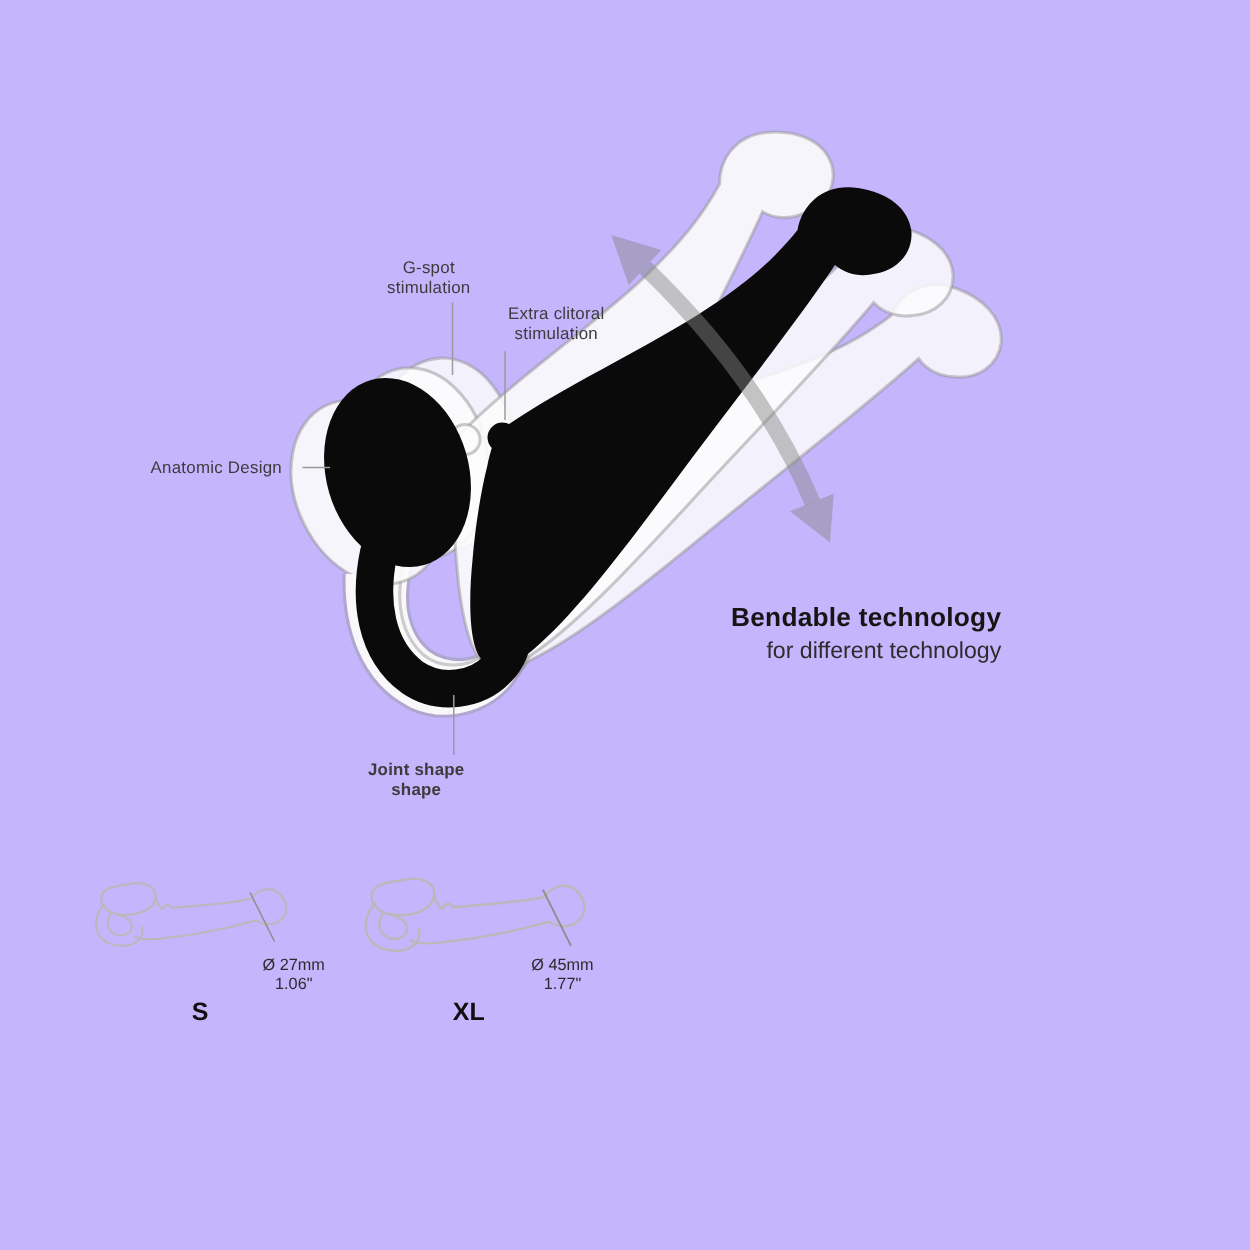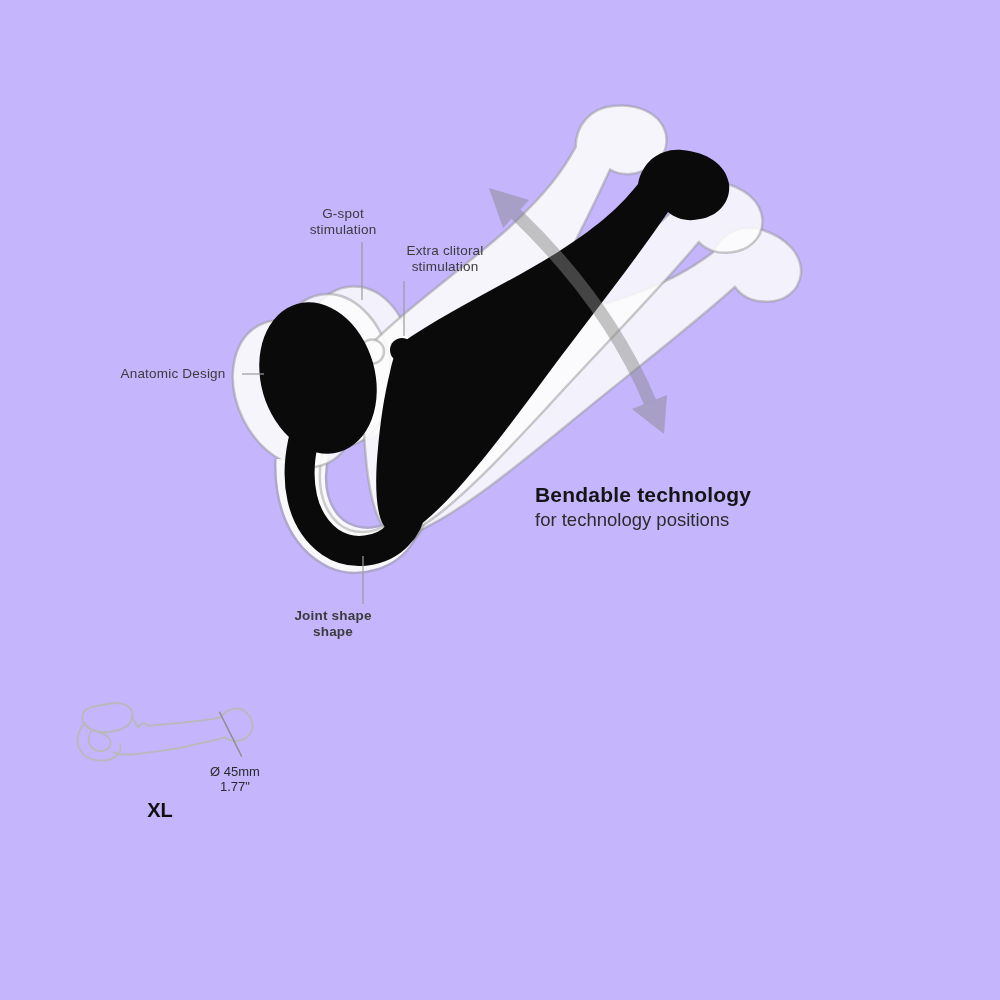--- a/index.html
+++ b/index.html
@@ -21,21 +21,21 @@
     line-height: 15.5px;
     color: #3c3c3c;
     text-align: center;
     letter-spacing: 0.2px;
   }
   .label.right-align { }
   #bendable-block {
     position: absolute;
     left: 535px; top: 483px;
     width: 266px;
-    text-align: left;
+    text-align: right;
   }
   #bendable-title {
     font-size: 21px;
     font-weight: bold;
     color: #151515;
     letter-spacing: 0.2px;
   }
   #bendable-subtitle {
     font-size: 18.5px;
     color: #2c2c2c;
@@ -162,25 +162,37 @@
     <div>Anatomic Design</div>
   </div>
 
   <div class="label" style="left:268px; top:608px; width:130px;font-weight:bold;">
     <div>Joint shape</div>
     <div>shape</div>
   </div>
 
   <div id="bendable-block">
     <div id="bendable-title">Bendable technology</div>
-    <div id="bendable-subtitle">for technology positions</div>
+    <div id="bendable-subtitle">for different technology</div>
   </div>
 
   <div id="size-row">
 
+    <div class="size-cell">
+      <svg class="size-svg" width="215" height="64" viewBox="0 0 220 66" aria-hidden="true">
+        <g transform="translate(0 33) scale(0.94) translate(0 -33)">
+            <use href="#size-shape"></use>
+          </g>
+      </svg>
+      <div class="size-diameter">
+        <div>Ø 27mm</div>
+        <div>1.06"</div>
+      </div>
+      <div class="size-letter">S</div>
+    </div>
 
 
 
     <div class="size-cell">
       <svg class="size-svg" width="215" height="64" viewBox="0 0 220 66" aria-hidden="true">
         <g transform="translate(0 33) scale(1.08) translate(0 -33)">
             <use href="#size-shape"></use>
           </g>
       </svg>
       <div class="size-diameter">

